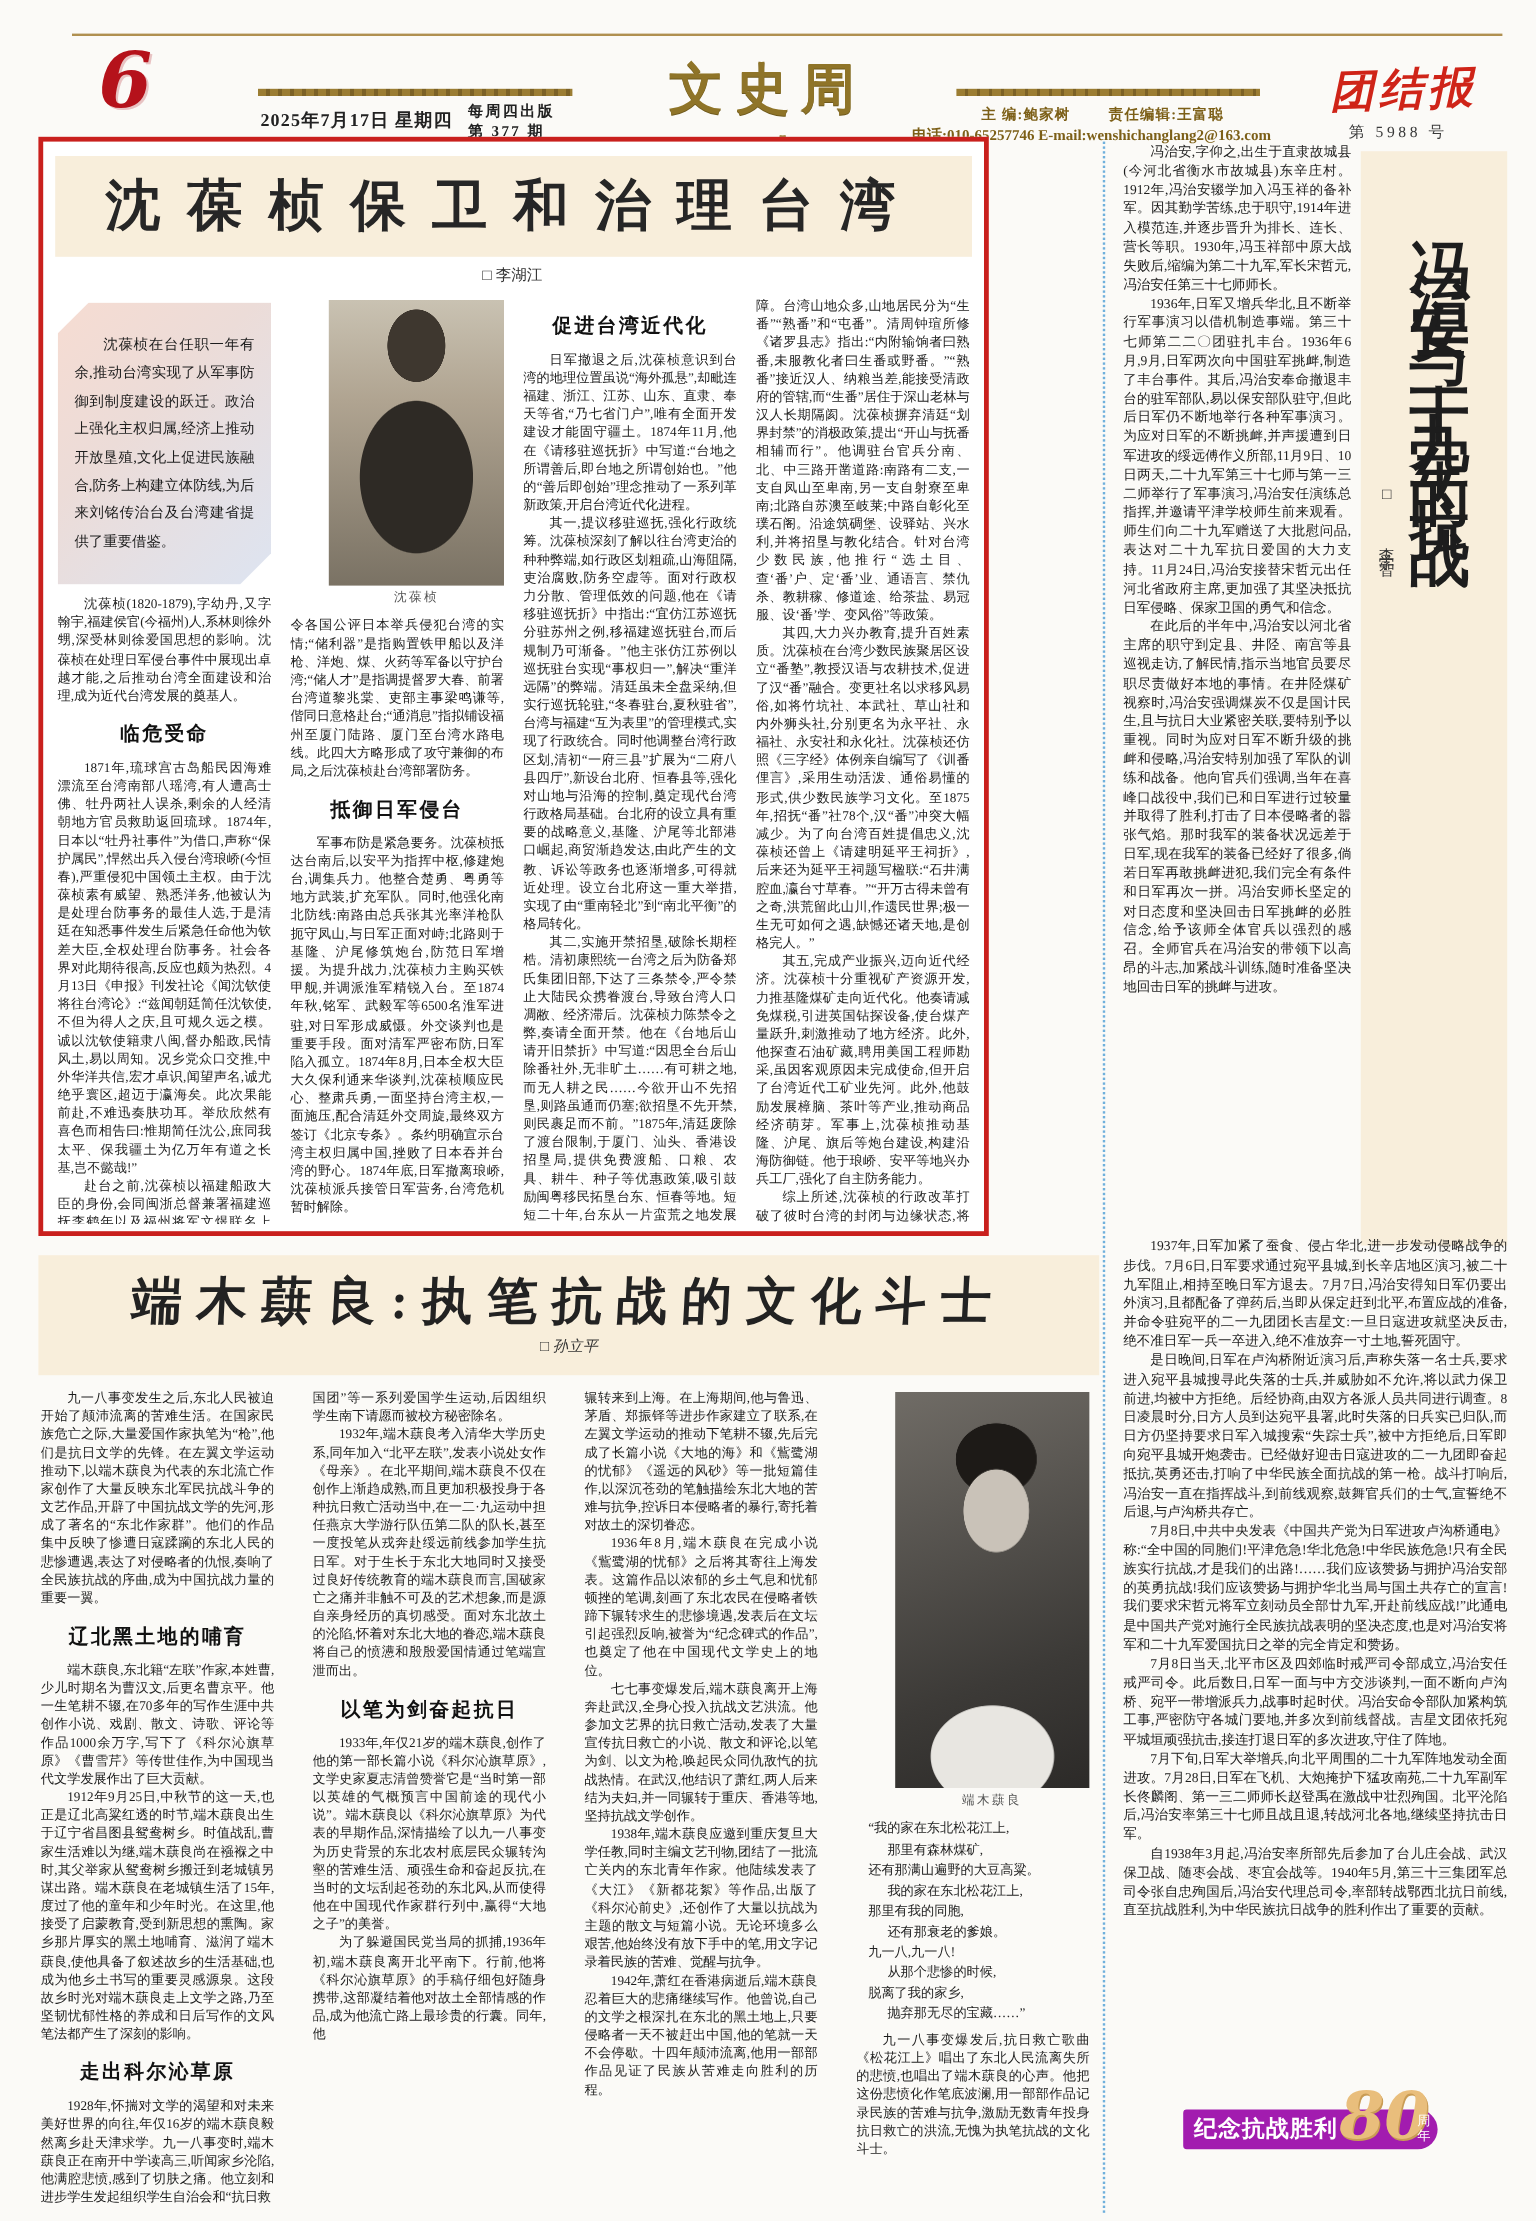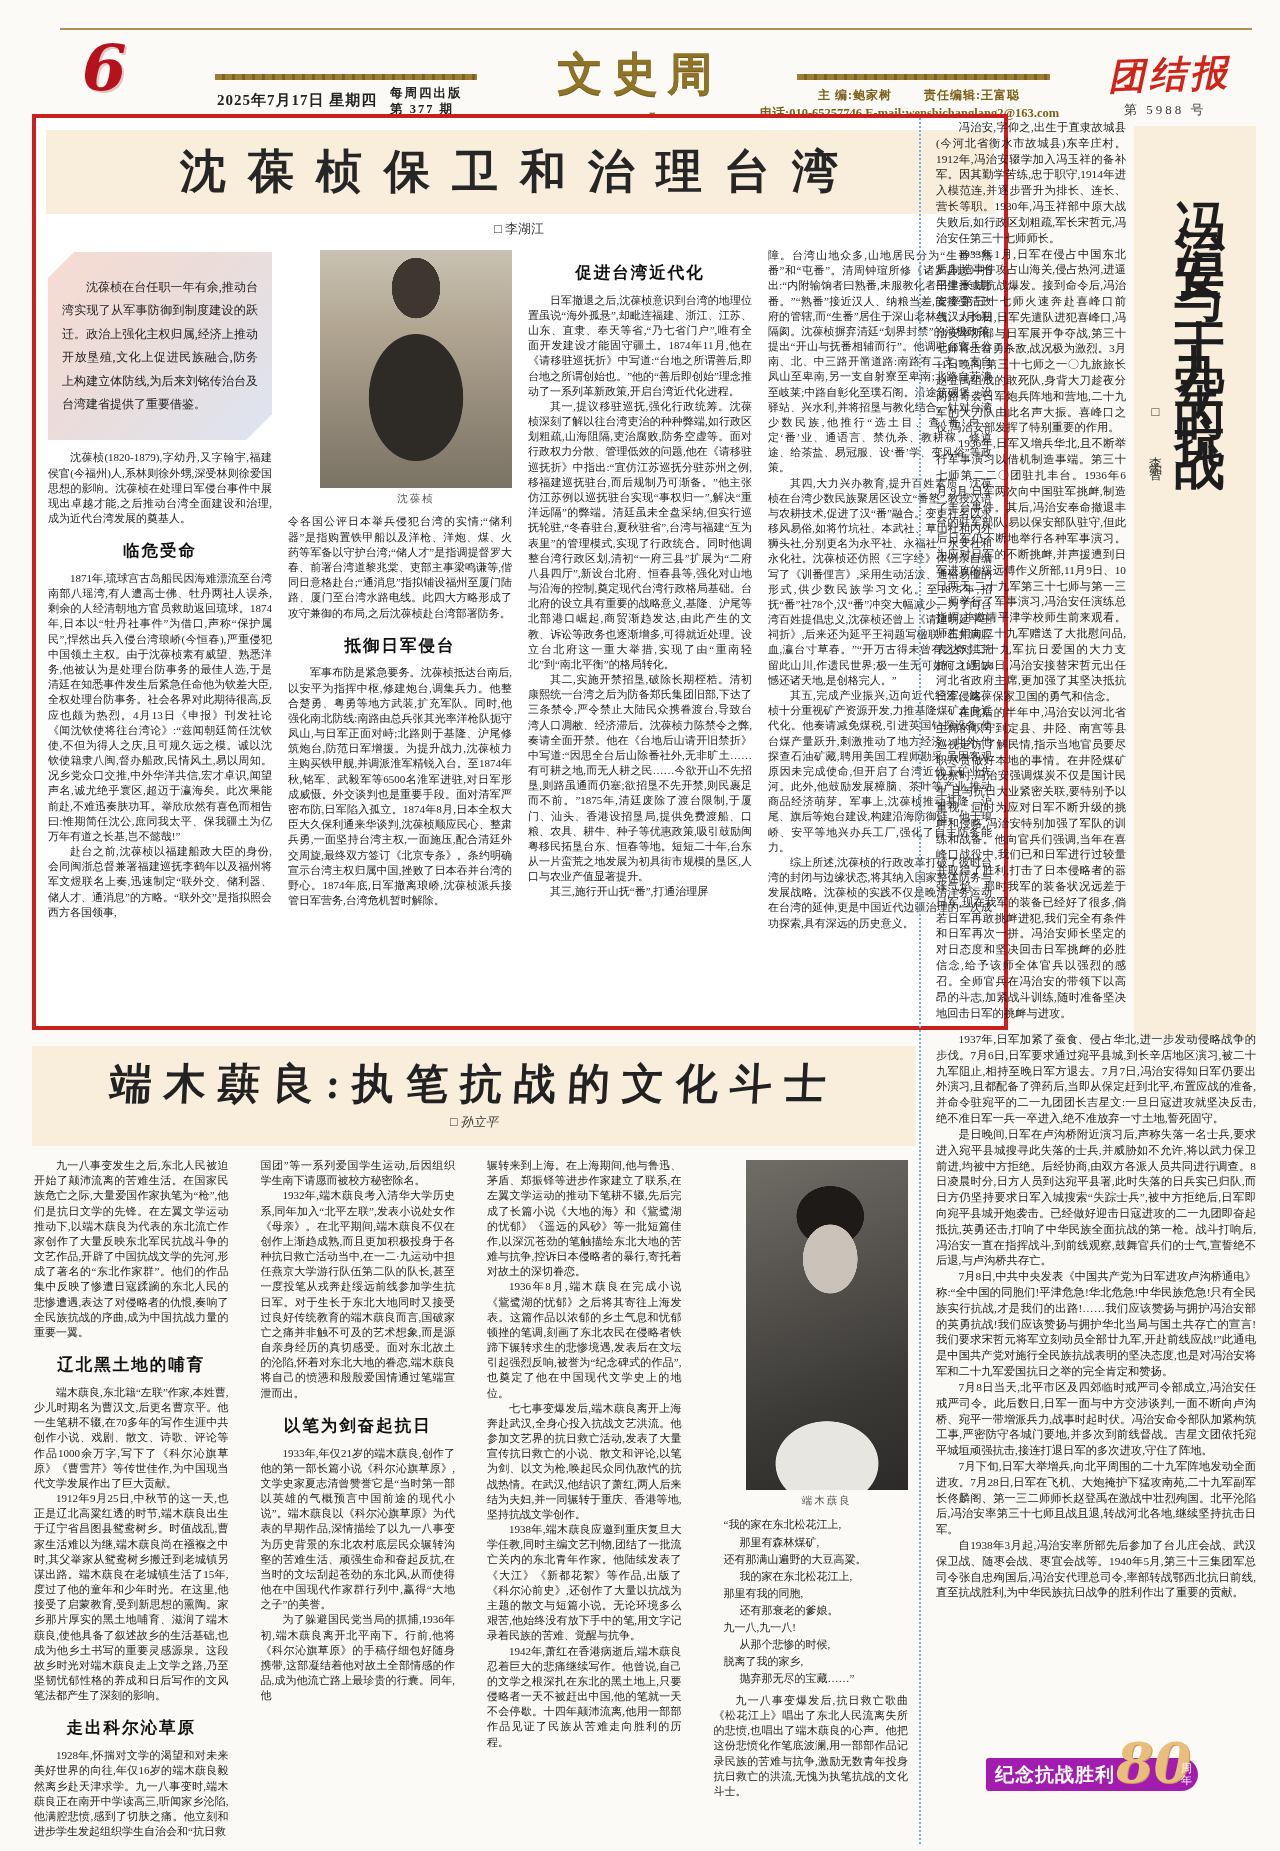--- a/index.html
+++ b/index.html
@@ -19,21 +19,21 @@
             font-size:45px;font-weight:900;letter-spacing:10px;color:#8f7428;
             text-shadow:0 1px 0 #6f5a1e;}
   .masthead .refl{display:block;transform:scaleY(-.6);opacity:.14;margin-top:-10px;}
   .editors{left:818px;top:87px;font-size:12px;font-weight:bold;color:#7c5f17;letter-spacing:1px;}
   .editors .duty{margin-left:28px;}
   .contact{left:760px;top:105px;font-size:12.5px;font-weight:bold;color:#7c5f17;}
   .paper-logo{left:1108px;top:50px;font-size:37px;font-weight:bold;font-style:italic;color:#cf2418;
               letter-spacing:4px;transform:rotate(-2deg);font-family:"DejaVu Serif",serif;}
   .paper-issue{left:1124px;top:101px;font-size:13px;color:#3a3a3a;letter-spacing:3px;}
   
-  .red-box{left:32px;top:114px;width:976px;height:916px;border:4px solid #c9201d;background:#fff;box-sizing:border-box;}
+  .red-box{left:32px;top:114px;width:792px;height:916px;border:4px solid #c9201d;background:#fff;box-sizing:border-box;}
   .a1-band{position:absolute;left:10px;right:10px;top:12px;height:84px;background:#f8eedb;
            display:flex;align-items:center;justify-content:center;}
   .a1-band h1{margin:0;font-family:"Liberation Sans",sans-serif;font-size:46px;font-weight:900;
               letter-spacing:22px;color:#262626;white-space:nowrap;}
   .a1-byline{position:absolute;left:0;right:2px;top:102px;text-align:center;font-size:13px;color:#333;}
   .a1-cols{position:absolute;left:12px;right:12px;top:130px;bottom:6px;display:flex;gap:16px;overflow:hidden;}
   
   .col{flex:1 1 0;overflow:hidden;font-size:11px;line-height:1.38;text-align:justify;}
   .para{margin:0;text-indent:2em;}
   .para.cont{text-indent:0;}
@@ -150,22 +150,21 @@
           <p class="para">其四,大力兴办教育,提升百姓素质。沈葆桢在台湾少数民族聚居区设立“番塾”,教授汉语与农耕技术,促进了汉“番”融合。变更社名以求移风易俗,如将竹坑社、本武社、草山社和内外狮头社,分别更名为永平社、永福社、永安社和永化社。沈葆桢还仿照《三字经》体例亲自编写了《训番俚言》,采用生动活泼、通俗易懂的形式,供少数民族学习文化。至1875年,招抚“番”社78个,汉“番”冲突大幅减少。为了向台湾百姓提倡忠义,沈葆桢还曾上《请建明延平王祠折》,后来还为延平王祠题写楹联:“石井满腔血,瀛台寸草春。”“开万古得未曾有之奇,洪荒留此山川,作遗民世界;极一生无可如何之遇,缺憾还诸天地,是创格完人。”</p>
           <p class="para">其五,完成产业振兴,迈向近代经济。沈葆桢十分重视矿产资源开发,力推基隆煤矿走向近代化。他奏请减免煤税,引进英国钻探设备,使台煤产量跃升,刺激推动了地方经济。此外,他探查石油矿藏,聘用美国工程师勘采,虽因客观原因未完成使命,但开启了台湾近代工矿业先河。此外,他鼓励发展樟脑、茶叶等产业,推动商品经济萌芽。军事上,沈葆桢推动基隆、沪尾、旗后等炮台建设,构建沿海防御链。他于琅峤、安平等地兴办兵工厂,强化了自主防务能力。</p>
           <p class="para">综上所述,沈葆桢的行政改革打破了彼时台湾的封闭与边缘状态,将其纳入国家整体防务与发展战略。沈葆桢的实践不仅是晚清洋务运动在台湾的延伸,更是中国近代边疆治理的一次成功探索,具有深远的历史意义。</p>
         </div>
       </div>
   </section>
 
   <div class="abs divider"></div>
 
   <div class="abs a3-narrow">
-      <p class="para">冯治安,字仰之,出生于直隶故城县(今河北省衡水市故城县)东辛庄村。1912年,冯治安辍学加入冯玉祥的备补军。因其勤学苦练,忠于职守,1914年进入模范连,并逐步晋升为排长、连长、营长等职。1930年,冯玉祥部中原大战失败后,如行政区划粗疏,军长宋哲元,冯治安任第三十七师师长。</p>
-      <p class="para">1933年1月,日军在侵占中国东北后,制造事件攻占山海关,侵占热河,进逼平津,长城抗战爆发。接到命令后,冯治安率第三十七师火速奔赴喜峰口前线。3月9日,日军先遣队进犯喜峰口,冯治安率所部与日军展开争夺战,第三十七师将士奋勇杀敌,战况极为激烈。3月11日晚间,第三十七师之一〇九旅旅长赵登禹组成的敢死队,身背大刀趁夜分两路奇袭日军炮兵阵地和营地,二十九军的大刀队由此名声大振。喜峰口之役,冯治安部发挥了特别重要的作用。</p>
+      <p class="para">冯治安,字仰之,出生于直隶故城县(今河北省衡水市故城县)东辛庄村。1912年,冯治安辍学加入冯玉祥的备补军。因其勤学苦练,忠于职守,1914年进入模范连,并逐步晋升为排长、连长、营长等职。1930年,冯玉祥部中原大战失败后,缩编为第二十九军,军长宋哲元,冯治安任第三十七师师长。</p>
       <p class="para">1936年,日军又增兵华北,且不断举行军事演习以借机制造事端。第三十七师第二二〇团驻扎丰台。1936年6月,9月,日军两次向中国驻军挑衅,制造了丰台事件。其后,冯治安奉命撤退丰台的驻军部队,易以保安部队驻守,但此后日军仍不断地举行各种军事演习。为应对日军的不断挑衅,并声援遭到日军进攻的绥远傅作义所部,11月9日、10日两天,二十九军第三十七师与第一三二师举行了军事演习,冯治安任演练总指挥,并邀请平津学校师生前来观看。师生们向二十九军赠送了大批慰问品,表达对二十九军抗日爱国的大力支持。11月24日,冯治安接替宋哲元出任河北省政府主席,更加强了其坚决抵抗日军侵略、保家卫国的勇气和信念。</p>
       <p class="para">在此后的半年中,冯治安以河北省主席的职守到定县、井陉、南宫等县巡视走访,了解民情,指示当地官员要尽职尽责做好本地的事情。在井陉煤矿视察时,冯治安强调煤炭不仅是国计民生,且与抗日大业紧密关联,要特别予以重视。同时为应对日军不断升级的挑衅和侵略,冯治安特别加强了军队的训练和战备。他向官兵们强调,当年在喜峰口战役中,我们已和日军进行过较量并取得了胜利,打击了日本侵略者的嚣张气焰。那时我军的装备状况远差于日军,现在我军的装备已经好了很多,倘若日军再敢挑衅进犯,我们完全有条件和日军再次一拼。冯治安师长坚定的对日态度和坚决回击日军挑衅的必胜信念,给予该师全体官兵以强烈的感召。全师官兵在冯治安的带领下以高昂的斗志,加紧战斗训练,随时准备坚决地回击日军的挑衅与进攻。</p>
     </div>
   <div class="abs a3-panel">
     <div class="a3-title">冯治安与二十九军的抗战</div>
     <div class="a3-byline">□ 李学智</div>
   </div>
   <div class="abs a3-wide">
       <p class="para">1937年,日军加紧了蚕食、侵占华北,进一步发动侵略战争的步伐。7月6日,日军要求通过宛平县城,到长辛店地区演习,被二十九军阻止,相持至晚日军方退去。7月7日,冯治安得知日军仍要出外演习,且都配备了弹药后,当即从保定赶到北平,布置应战的准备,并命令驻宛平的二一九团团长吉星文:一旦日寇进攻就坚决反击,绝不准日军一兵一卒进入,绝不准放弃一寸土地,誓死固守。</p>
       <p class="para">是日晚间,日军在卢沟桥附近演习后,声称失落一名士兵,要求进入宛平县城搜寻此失落的士兵,并威胁如不允许,将以武力保卫前进,均被中方拒绝。后经协商,由双方各派人员共同进行调查。8日凌晨时分,日方人员到达宛平县署,此时失落的日兵实已归队,而日方仍坚持要求日军入城搜索“失踪士兵”,被中方拒绝后,日军即向宛平县城开炮袭击。已经做好迎击日寇进攻的二一九团即奋起抵抗,英勇还击,打响了中华民族全面抗战的第一枪。战斗打响后,冯治安一直在指挥战斗,到前线观察,鼓舞官兵们的士气,宣誓绝不后退,与卢沟桥共存亡。</p>

